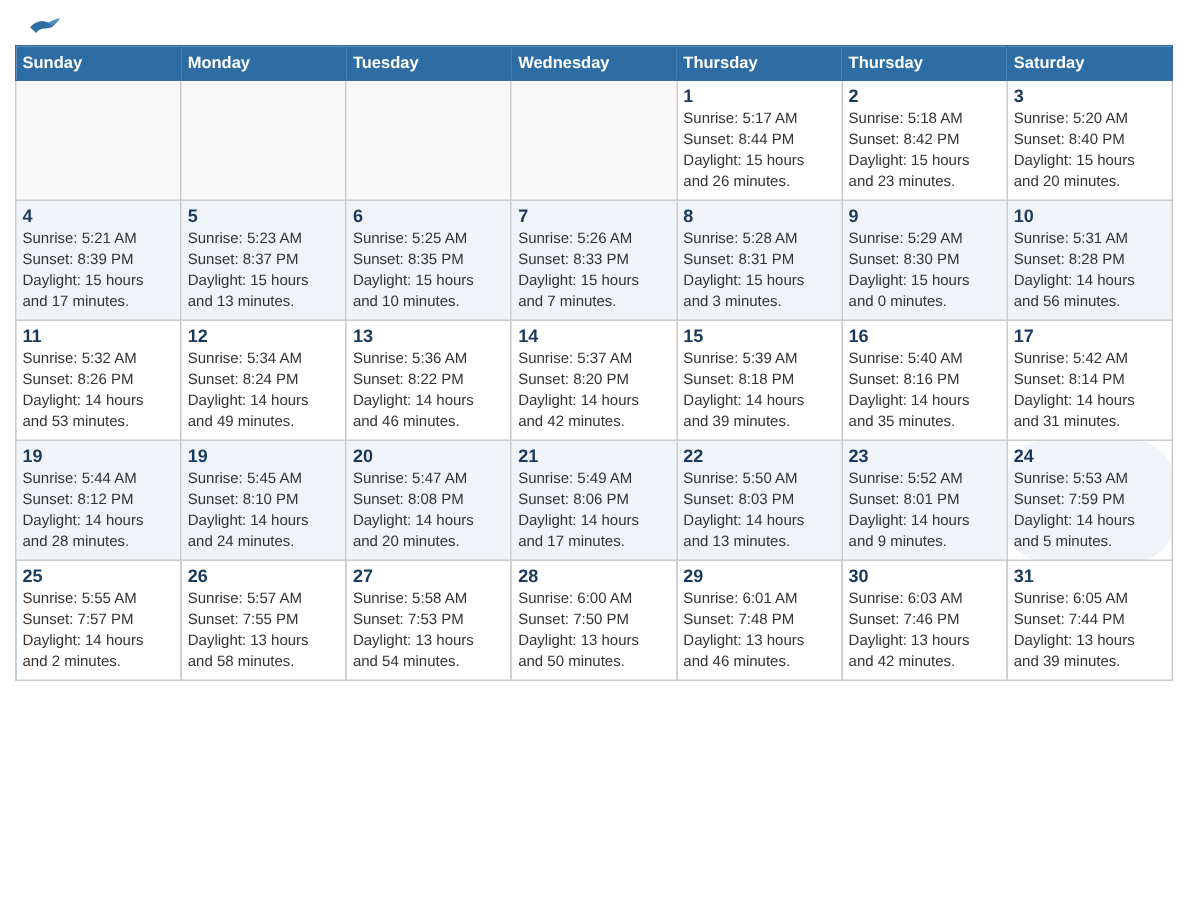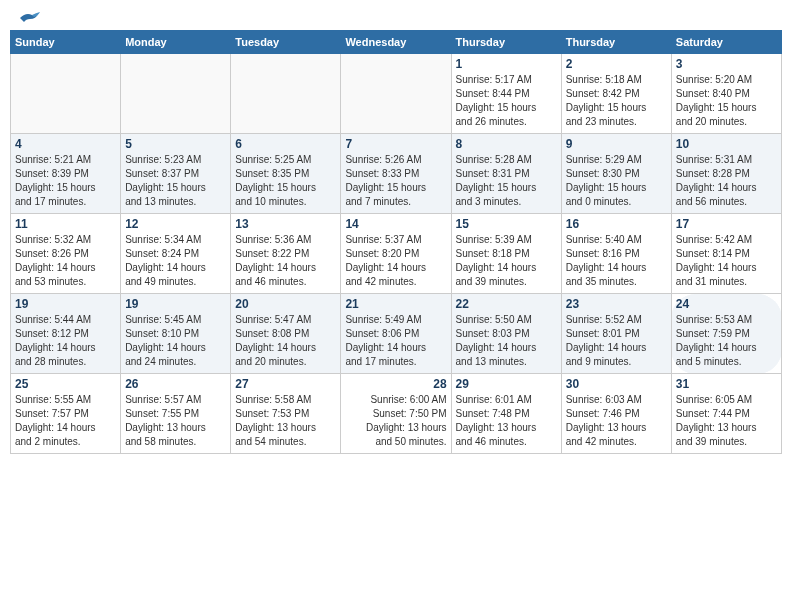--- a/index.html
+++ b/index.html
@@ -224,21 +224,21 @@
           <div class="day-info">Sunrise: 5:55 AM<br>Sunset: 7:57 PM<br>Daylight: 14 hours<br>and 2 minutes.</div>
         </td>
         <td style="background: rgb(255, 255, 255);">
           <div class="day-number">26</div>
           <div class="day-info">Sunrise: 5:57 AM<br>Sunset: 7:55 PM<br>Daylight: 13 hours<br>and 58 minutes.</div>
         </td>
         <td style="background: rgb(255, 255, 255);">
           <div class="day-number">27</div>
           <div class="day-info">Sunrise: 5:58 AM<br>Sunset: 7:53 PM<br>Daylight: 13 hours<br>and 54 minutes.</div>
         </td>
-        <td style="background: rgb(255, 255, 255); text-align: right;">
+        <td style="background: rgb(255, 255, 255);">
           <div class="day-number">28</div>
           <div class="day-info">Sunrise: 6:00 AM<br>Sunset: 7:50 PM<br>Daylight: 13 hours<br>and 50 minutes.</div>
         </td>
         <td style="background: rgb(255, 255, 255); margin-top: 11px;">
           <div class="day-number">29</div>
           <div class="day-info">Sunrise: 6:01 AM<br>Sunset: 7:48 PM<br>Daylight: 13 hours<br>and 46 minutes.</div>
         </td>
         <td style="background: rgb(255, 255, 255);">
           <div class="day-number">30</div>
           <div class="day-info">Sunrise: 6:03 AM<br>Sunset: 7:46 PM<br>Daylight: 13 hours<br>and 42 minutes.</div>

